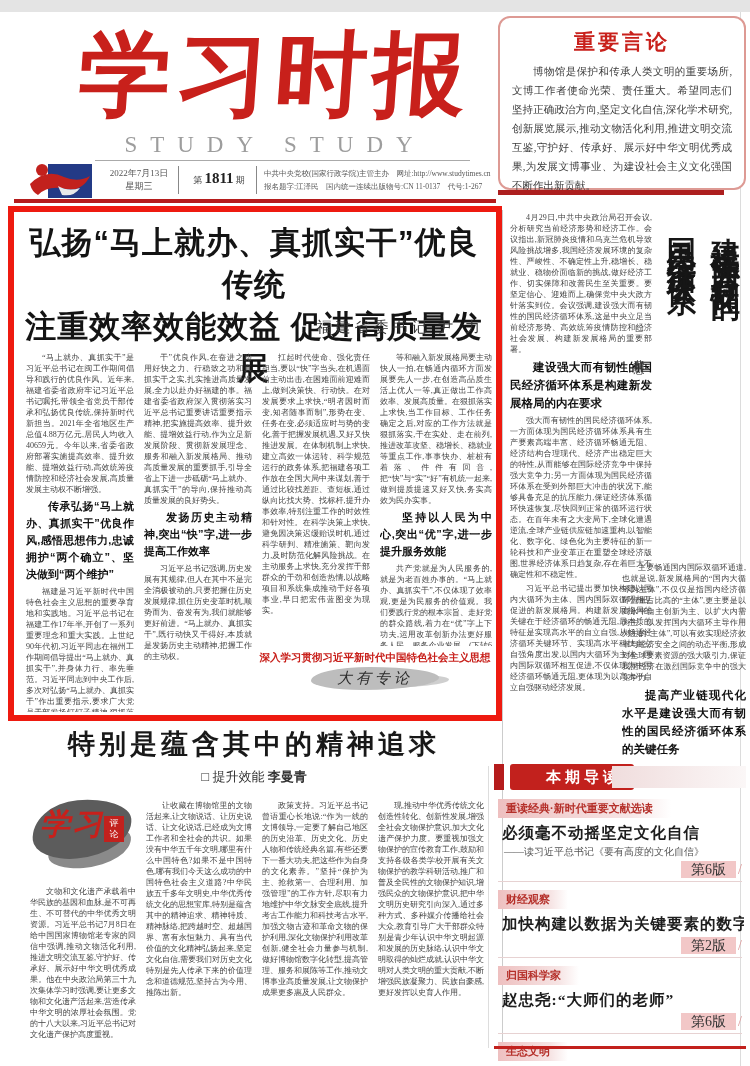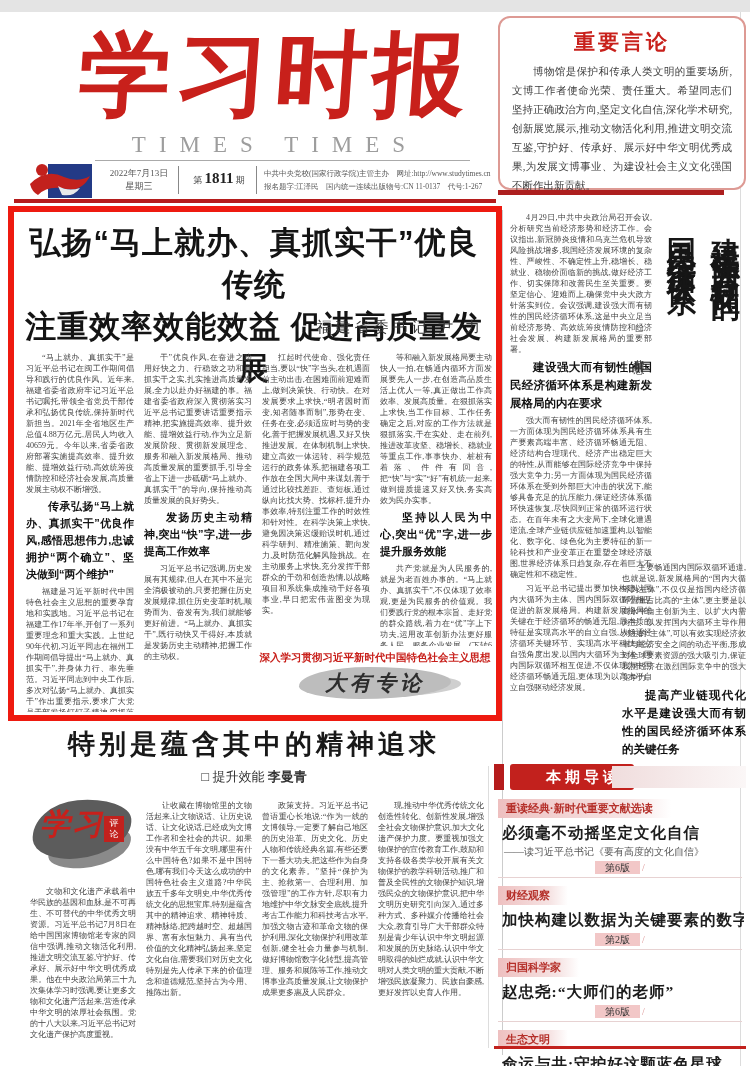--- a/index.html
+++ b/index.html
@@ -35,21 +35,21 @@
     font-family:"Liberation Sans",sans-serif;font-weight:900;font-size:31px;line-height:42px;letter-spacing:1px;}
   .main-byline{position:absolute;left:24px;top:318px;width:460px;text-align:right;font-size:15px;color:#333;letter-spacing:4px;}
   .ncol{position:absolute;top:352px;font-size:8px;line-height:11px;color:#434343;text-align:justify;overflow:hidden;}
   .ncol p{margin:0 0 3px 0;text-indent:2em;}
   .sub-h{font-family:"Liberation Sans",sans-serif;font-weight:800;font-size:11px;line-height:17px;color:#111;
     text-indent:0;margin:7px 0;}
   .banner{position:absolute;left:256px;top:650px;width:238px;height:60px;text-align:center;}
   .banner-line{color:#c8201b;font-family:"Liberation Sans",sans-serif;font-weight:800;font-size:10.5px;line-height:14px;}
   .brush{position:relative;display:inline-block;margin-top:3px;padding:2px 26px;background:#bdbdbd;
     border-radius:46% 54% 60% 40% / 60% 46% 54% 40%;box-shadow:14px 2px 0 -4px #cfcfcf;}
-  .brush-text{font-size:21px;font-weight:700;color:#2d2d2d;font-style:italic;letter-spacing:4px;}
+  .brush-text{font-size:15px;font-weight:400;color:#2d2d2d;font-style:italic;letter-spacing:4px;}
 
   
   .v-divider{position:absolute;left:502px;top:210px;width:1px;height:845px;background:#ccc;}
   .r-blockA{position:absolute;left:510px;top:212px;width:142px;height:550px;font-size:8px;line-height:11px;
     color:#434343;text-align:justify;overflow:hidden;}
   .r-blockA p,.r-blockB p{margin:0 0 3px 0;text-indent:2em;}
   .r-subhead{font-weight:800;font-size:11.5px;line-height:18px;color:#111;text-indent:0;margin:8px 0;}
   .r-title{position:absolute;left:654px;top:214px;width:94px;height:344px;writing-mode:vertical-rl;text-orientation:upright;
     font-size:29px;font-weight:700;letter-spacing:7px;color:#161616;line-height:44px;}
   .r-title span{display:block;}
@@ -64,21 +64,21 @@
   .dg-btn{position:absolute;left:16px;top:0;width:100px;height:26px;background:#c2211d;border-radius:3px;
     color:#fff;font-size:15px;font-weight:800;letter-spacing:4px;text-align:center;line-height:26px;
     font-family:"Liberation Sans",sans-serif;padding-left:24px;}
   .dg-bar{position:absolute;left:118px;top:2px;width:134px;height:22px;background:linear-gradient(90deg,#f0dddd,#fbf7f7);}
   .dg-items{position:absolute;left:4px;top:34px;width:246px;}
   .dg-item{margin-bottom:7px;}
   .dg-cat{display:inline-block;background:linear-gradient(90deg,#eec0c0 0%,#f6e4e4 75%,rgba(246,228,228,0) 100%);
     color:#b5302a;font-weight:700;font-size:11px;padding:2px 18px 2px 8px;font-family:"Liberation Sans",sans-serif;}
   .dg-title{font-size:15.5px;font-weight:800;color:#1d1d1d;letter-spacing:1px;margin:5px 0 1px 4px;white-space:nowrap;overflow:hidden;}
   .dg-sub{font-size:10px;color:#555;margin-left:6px;line-height:14px;}
-  .dg-page{text-align:center;font-size:10px;color:#333;margin:2px 2px 0 0;border-bottom:1px solid #e7d2d2;padding-bottom:2px;}
+  .dg-page{text-align:right;font-size:14px;color:#333;margin:2px 2px 0 0;border-bottom:1px solid #e7d2d2;padding-bottom:2px;}
   .dg-page-badge{background:#f2c7c7;padding:1px 10px;}
   .dg-slash{color:#d99;margin-left:2px;}
   .dg-rule{position:absolute;left:0px;top:282px;width:252px;height:3px;background:#c2211d;}
 
   
   .b-title{position:absolute;left:20px;top:726px;width:468px;text-align:center;font-size:27px;font-weight:800;
     letter-spacing:4px;color:#181818;}
   .b-byline{position:absolute;left:20px;top:768px;width:468px;text-align:center;font-size:13px;color:#333;}
   .sl-logo{position:absolute;left:30px;top:794px;width:108px;height:84px;}
   .sl-ink{position:absolute;left:2px;top:6px;width:100px;height:58px;background:#5c5c5c;
@@ -91,21 +91,21 @@
   .b-divider{position:absolute;left:488px;top:766px;width:1px;height:282px;background:#ddd;}
 </style>
 </head>
 <body>
 
 <div class="page">
   <div class="top-strip"></div>
   <div class="right-hairline"></div>
 
   <div class="mast-title">学习时报</div>
-  <div class="mast-sub">TIMES TIMES</div>
+  <div class="mast-sub">STUDY STUDY</div>
   <div class="mast-hairline"></div>
   <div class="mast-row">
     <span class="emblem">
       <svg width="66" height="38" viewBox="0 0 66 38">
         <rect x="20" y="2" width="44" height="34" fill="#233a86"></rect>
         <circle cx="14" cy="8" r="6" fill="#c2211d"></circle>
         <path d="M2 22 Q18 6 36 15 Q50 21 62 14 Q54 30 38 27 Q20 23 10 33 Q4 30 2 22 Z" fill="#c2211d"></path>
         <path d="M30 24 Q40 30 52 26 Q46 35 34 33 Z" fill="#e8e8ea"></path>
       </svg>
     </span>

